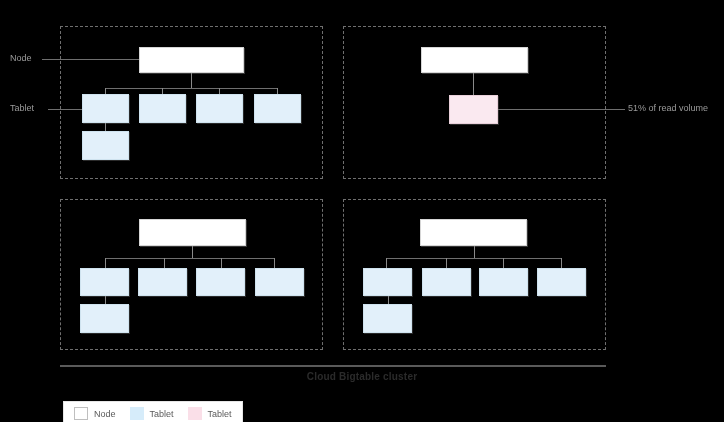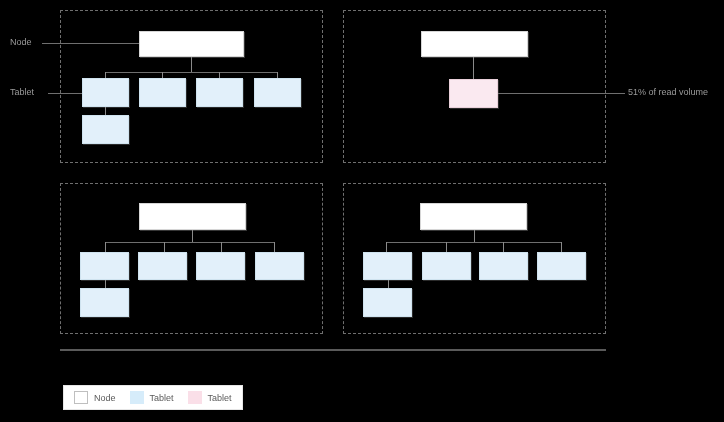--- a/index.html
+++ b/index.html
@@ -10,21 +10,21 @@
   body {
     width: 724px;
     height: 422px;
     position: relative;
     overflow: hidden;
     font-family: "Liberation Sans", sans-serif;
   }
 
   #stage {
     position: absolute;
-    left: 0; top: 0;
+    left: 0; top: 16px;
     width: 724px;
     height: 362px;
     background: #000000;
   }
 
   
   .quadrant {
     position: absolute;
     border: 1px dashed #6f6f6f;
     box-sizing: border-box;
@@ -207,20 +207,21 @@
 
   <div class="box box-tablet" style="left:363px; top:252px; width:49px; height:28px;"></div>
   <div class="box box-tablet" style="left:422px; top:252px; width:49px; height:28px;"></div>
   <div class="box box-tablet" style="left:479px; top:252px; width:49px; height:28px;"></div>
   <div class="box box-tablet" style="left:537px; top:252px; width:49px; height:28px;"></div>
 
   <div class="conn conn-v conn-thin" style="left:388px; top:280px; height:8px;"></div>
   <div class="box box-tablet" style="left:363px; top:288px; width:49px; height:29px;"></div>
 
   <div class="bottom-rule"></div>
+  <div class="caption">Cloud Bigtable cluster</div>
 
   <div class="legend">
     <div class="legend-entry">
       <span class="legend-swatch sw-node"></span>
       <span class="legend-text">Node</span>
     </div>
     <div class="legend-entry">
       <span class="legend-swatch sw-tablet"></span>
       <span class="legend-text">Tablet</span>
     </div>

